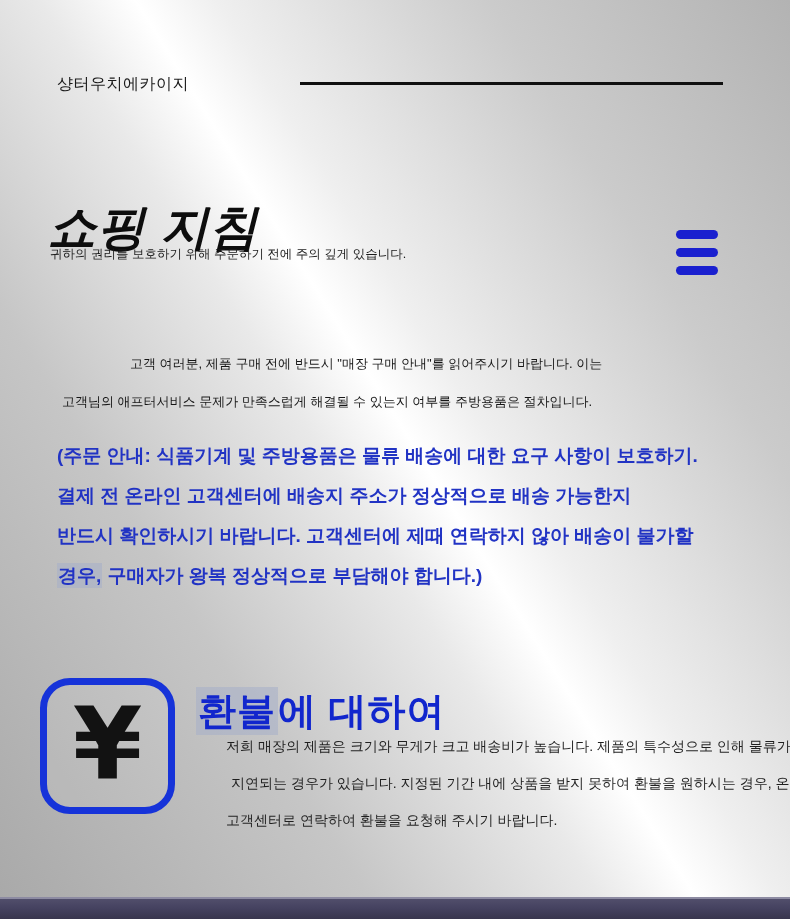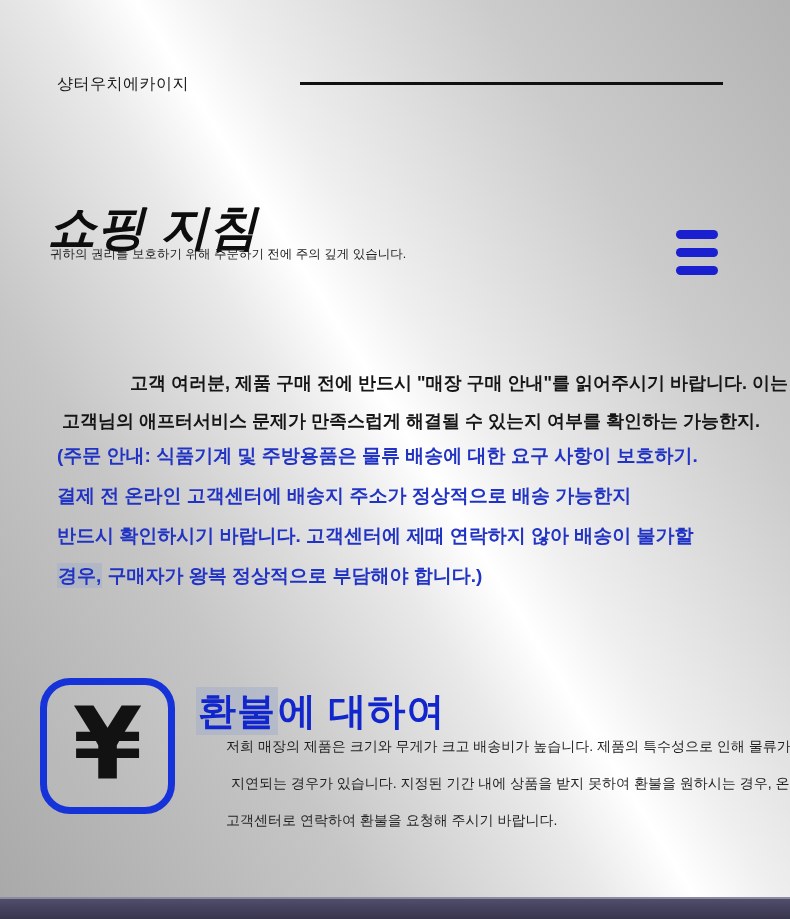--- a/index.html
+++ b/index.html
@@ -45,24 +45,23 @@
     width: 42px; cursor: pointer;
   }
   .menu .bar {
     width: 42px; height: 9px; border-radius: 4.5px;
     background: #1a20cf; margin-bottom: 9px;
   }
   .menu .bar:last-child { margin-bottom: 0; }
 
   
   .intro {
-    position: absolute; left: 62px; top: 364px;
-    font-size: 18px; color: #161616; line-height: 38px;
+    position: absolute; left: 62px; top: 345px;
+    font-size: 13px; color: #161616; line-height: 38px;
     white-space: nowrap;
-    font-weight: bold;
   }
   .intro .line.first { padding-left: 68px; }
 
   
   .notice {
     position: absolute; left: 57px; top: 436px;
     font-size: 19px; font-weight: 700; color: #2133c4;
     line-height: 40px; white-space: nowrap;
   }
   .hl {
@@ -118,21 +117,21 @@
   <div class="subtitle">귀하의 권리를 보호하기 위해 주문하기 전에 주의 깊게 있습니다.</div>
 
   <div class="menu">
     <div class="bar"></div>
     <div class="bar"></div>
     <div class="bar"></div>
   </div>
 
   <div class="intro">
     <div class="line first">고객 여러분, 제품 구매 전에 반드시 "매장 구매 안내"를 읽어주시기 바랍니다. 이는</div>
-    <div class="line">고객님의 애프터서비스 문제가 만족스럽게 해결될 수 있는지 여부를 확인하는 가능한지.</div>
+    <div class="line">고객님의 애프터서비스 문제가 만족스럽게 해결될 수 있는지 여부를 주방용품은 절차입니다.</div>
   </div>
 
   <div class="notice">
     <div class="line">(주문 안내: 식품기계 및 주방용품은 물류 배송에 대한 요구 사항이 보호하기.</div>
     <div class="line">결제 전 온라인 고객센터에 배송지 주소가 정상적으로 배송 가능한지</div>
     <div class="line">반드시 확인하시기 바랍니다. 고객센터에 제때 연락하지 않아 배송이 불가할</div>
     <div class="line"><span class="hl">경우,</span><span> 구매자가 왕복 정상적으로 부담해야 합니다.)</span></div>
   </div>
 
   <h2 class="refund-title"><span class="hl">환불</span><span>에 대하여</span></h2>

